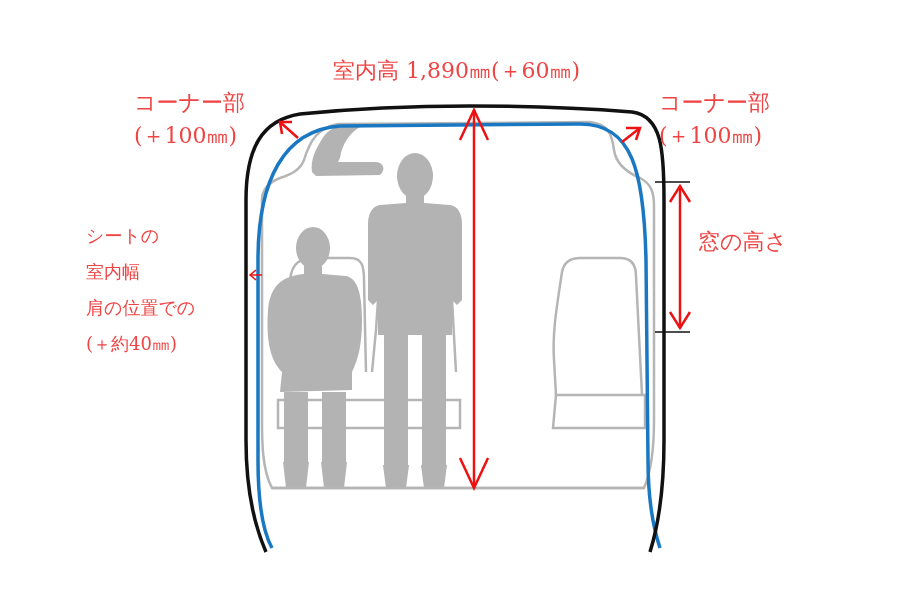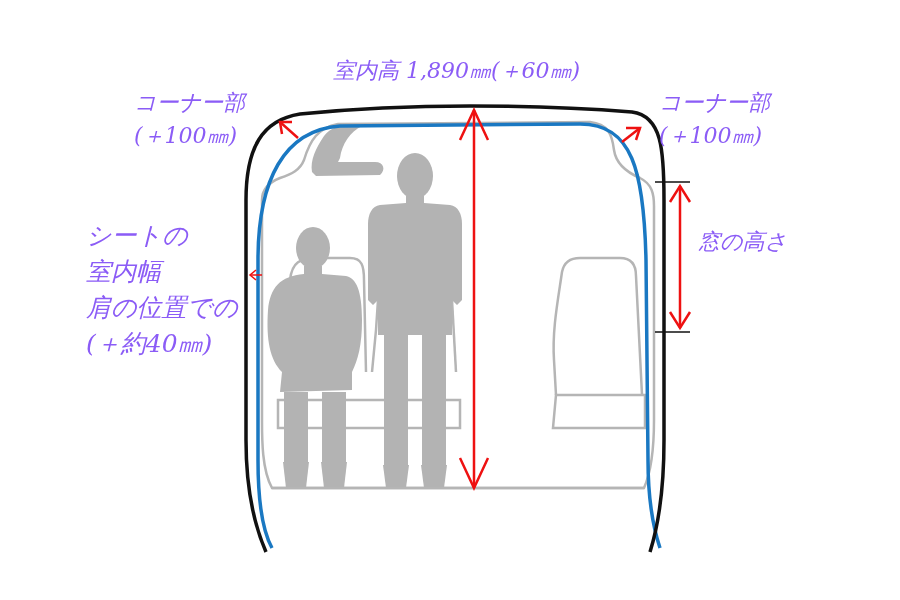--- a/index.html
+++ b/index.html
@@ -1,24 +1,24 @@
 <!DOCTYPE html>
 <html><head>
 <meta charset="utf-8">
 <style>
   html, body { margin: 0; padding: 0; background: #ffffff; }
   body { width: 900px; height: 600px; position: relative; overflow: hidden;
          font-family: "DejaVu Serif", "Liberation Serif", serif; color: #1a1a1a; }
   svg.diagram { position: absolute; left: 0; top: 0; }
-  .label { position: absolute; font-size: 22px; line-height: 33px; white-space: nowrap; color: #8b5cf6; font-style: italic; }
+  .label { position: absolute; font-size: 22px; line-height: 33px; white-space: nowrap; color: #ef4444; }
   .label div { display: block; }
   #lbl-height { left: 333px; top: 54px; font-size: 22px; }
   #lbl-corner-left { left: 134px; top: 86px; }
   #lbl-corner-right { left: 659px; top: 86px; }
-  #lbl-shoulder { left: 86px; top: 218px; line-height: 36px; font-size: 25px; }
+  #lbl-shoulder { left: 86px; top: 218px; line-height: 36px; font-size: 18px; }
   #lbl-window { left: 698px; top: 224px; line-height: 36px; text-align: center; }
 </style>
 </head>
 <body>
 
 <svg class="diagram" width="900" height="600" viewBox="0 0 900 600" xmlns="http://www.w3.org/2000/svg">
 
   <g fill="none" stroke="#b5b5b5" stroke-width="2.5">
     <path d="M272 488 C262 470 262 440 262 420 L262 200 C262 188 270 182 280 178 C292 174 300 170 304 160 C310 140 318 128 338 124 L590 122 C608 124 612 134 614 150 C616 164 626 172 640 178 C652 184 654 194 654 206 L654 420 C654 445 652 470 644 488 Z"></path>
   </g>

